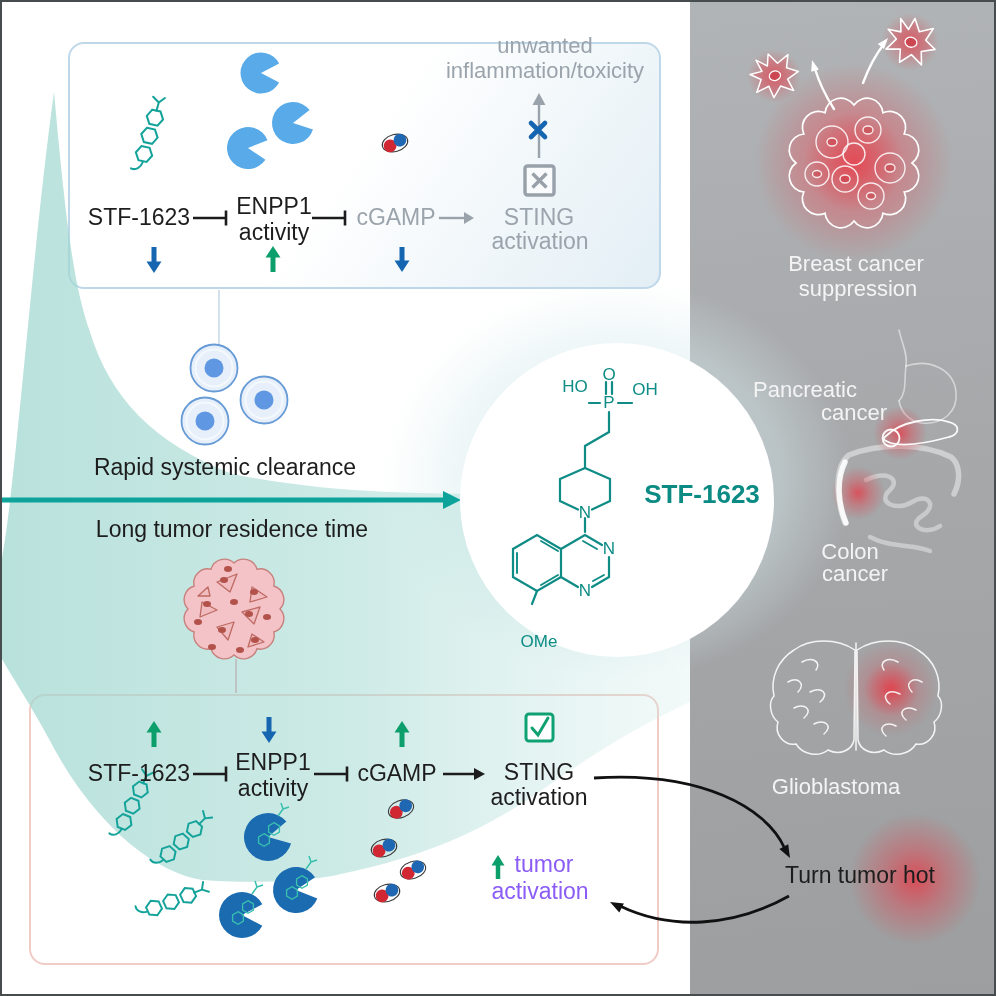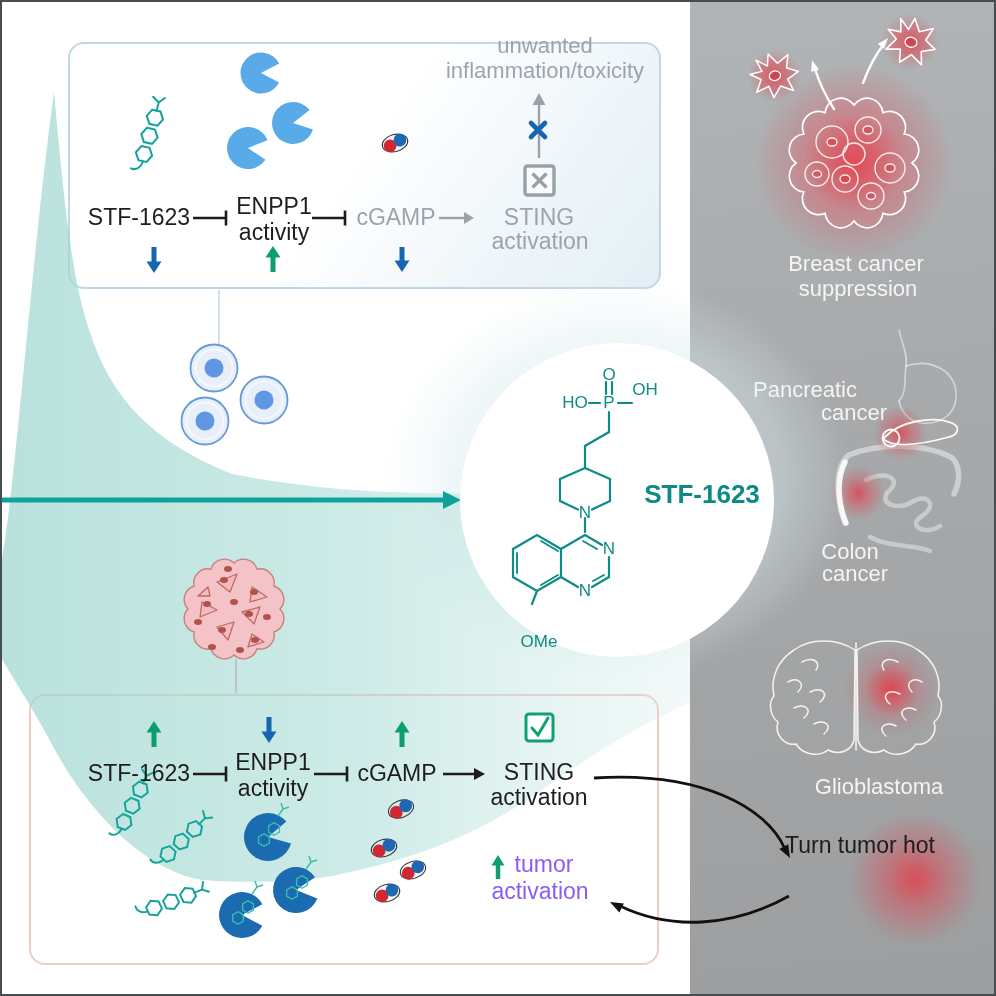--- a/index.html
+++ b/index.html
@@ -288,25 +288,27 @@
 
   <div class="t gy" style="left:543px;top:44px">unwanted</div>
   <div class="t gy" style="left:543px;top:69px">inflammation/toxicity</div>
   <div class="t bk" style="left:137px;top:216px">STF-1623</div>
   <div class="t bk" style="left:272px;top:205px">ENPP1</div>
   <div class="t bk" style="left:272px;top:231px">activity</div>
   <div class="t gy" style="left:394px;top:216px;font-size:23px">cGAMP</div>
   <div class="t gy" style="left:537px;top:216px;font-size:23px">STING</div>
   <div class="t gy" style="left:538px;top:240px;font-size:23px">activation</div>
 
+  <div class="t bk" style="left:223px;top:466px">Rapid systemic clearance</div>
+  <div class="t bk" style="left:230px;top:528px">Long tumor residence time</div>
 
   <div class="t mol-name" style="left:700px;top:492px">STF-1623</div>
   <div class="t atom" style="left:607px;top:373px">O</div>
   <div class="t atom" style="left:607px;top:401px">P</div>
-  <div class="t atom" style="left:573px;top:401px">HO</div>
+  <div class="t atom" style="left:573px;top:385px">HO</div>
   <div class="t atom" style="left:643px;top:388px">OH</div>
   <div class="t atom" style="left:583px;top:511px">N</div>
   <div class="t atom" style="left:607px;top:547px">N</div>
   <div class="t atom" style="left:583px;top:589px">N</div>
   <div class="t atom" style="left:537px;top:640px">OMe</div>
 
   <div class="t bk" style="left:137px;top:772px">STF-1623</div>
   <div class="t bk" style="left:271px;top:761px">ENPP1</div>
   <div class="t bk" style="left:271px;top:787px">activity</div>
   <div class="t bk" style="left:395px;top:772px">cGAMP</div>
@@ -314,15 +316,15 @@
   <div class="t bk" style="left:537px;top:796px">activation</div>
   <div class="t gn" style="left:542px;top:863px">tumor</div>
   <div class="t gn" style="left:538px;top:890px">activation</div>
 
   <div class="t wt" style="left:854px;top:262px">Breast cancer</div>
   <div class="t wt" style="left:856px;top:287px">suppression</div>
   <div class="t wt" style="left:803px;top:388px">Pancreatic</div>
   <div class="t wt" style="left:852px;top:411px">cancer</div>
   <div class="t wt" style="left:848px;top:550px">Colon</div>
   <div class="t wt" style="left:853px;top:572px">cancer</div>
-  <div class="t wt" style="left:877px;top:785px">Glioblastoma</div>
-  <div class="t bk" style="left:858px;top:844px">Turn tumor hot</div>
+  <div class="t wt" style="left:834px;top:785px">Glioblastoma</div>
+  <div class="t bk" style="left:858px;top:874px">Turn tumor hot</div>
 </div>
 
 </body></html>

